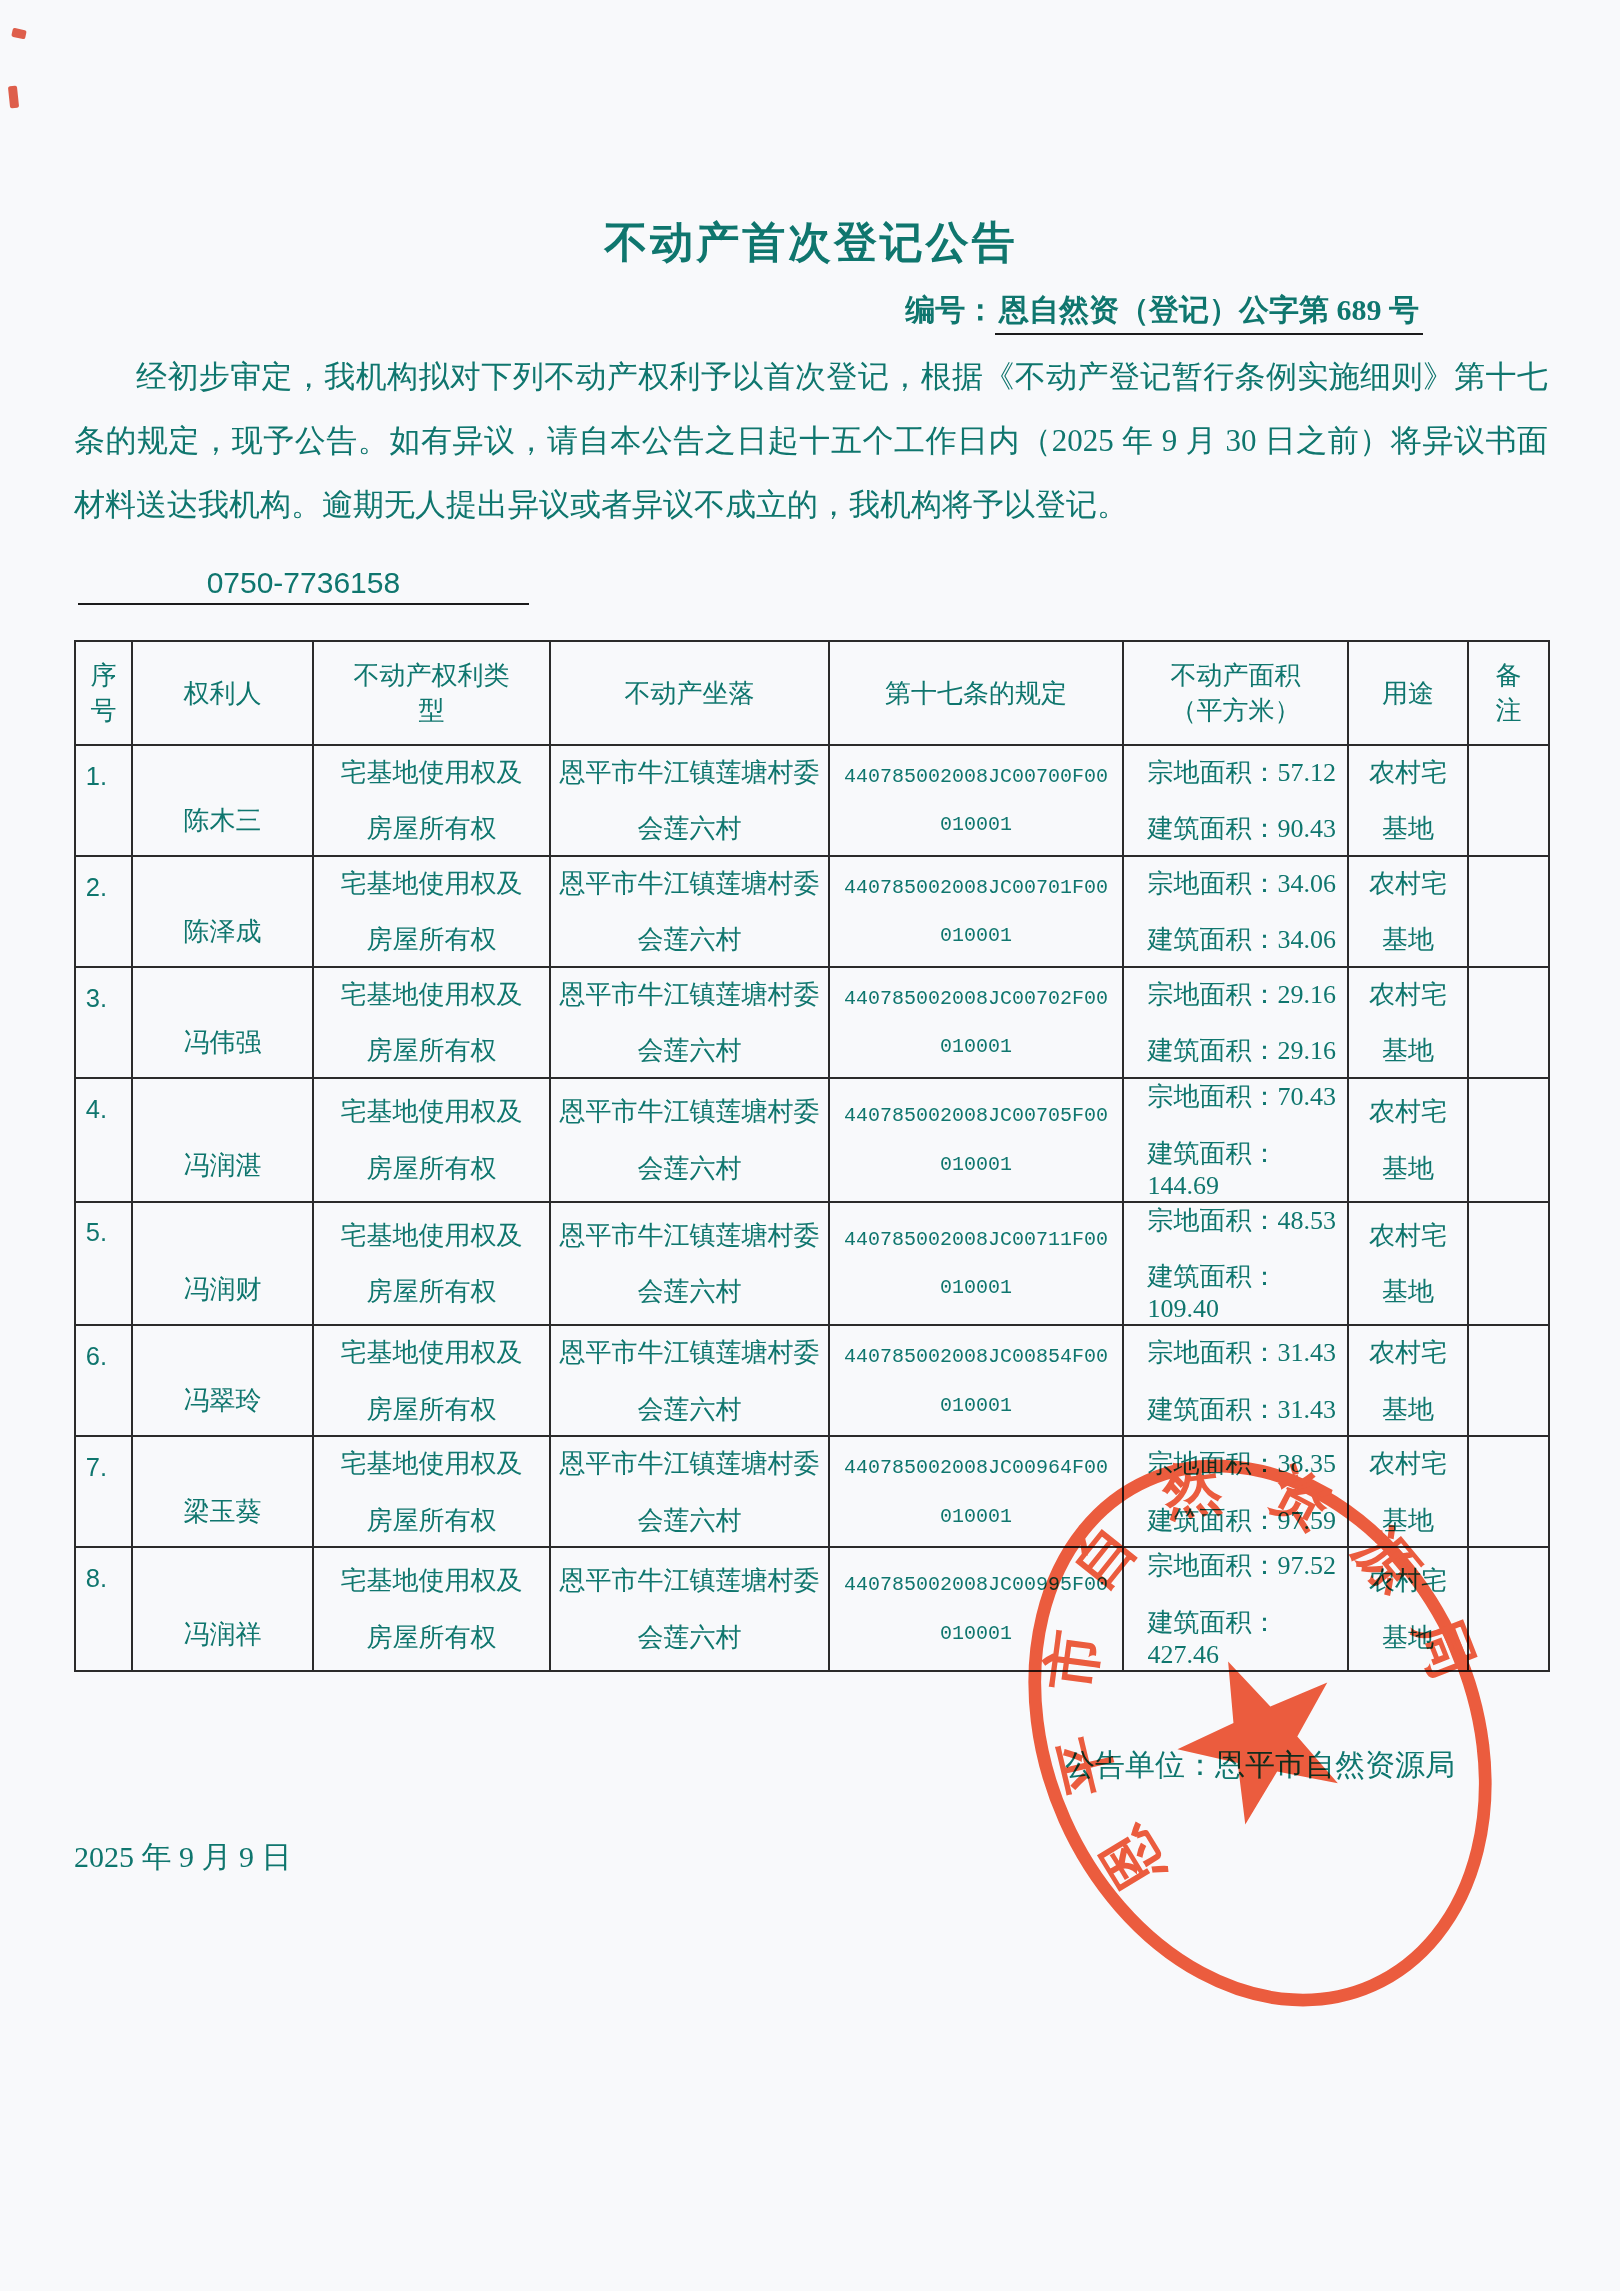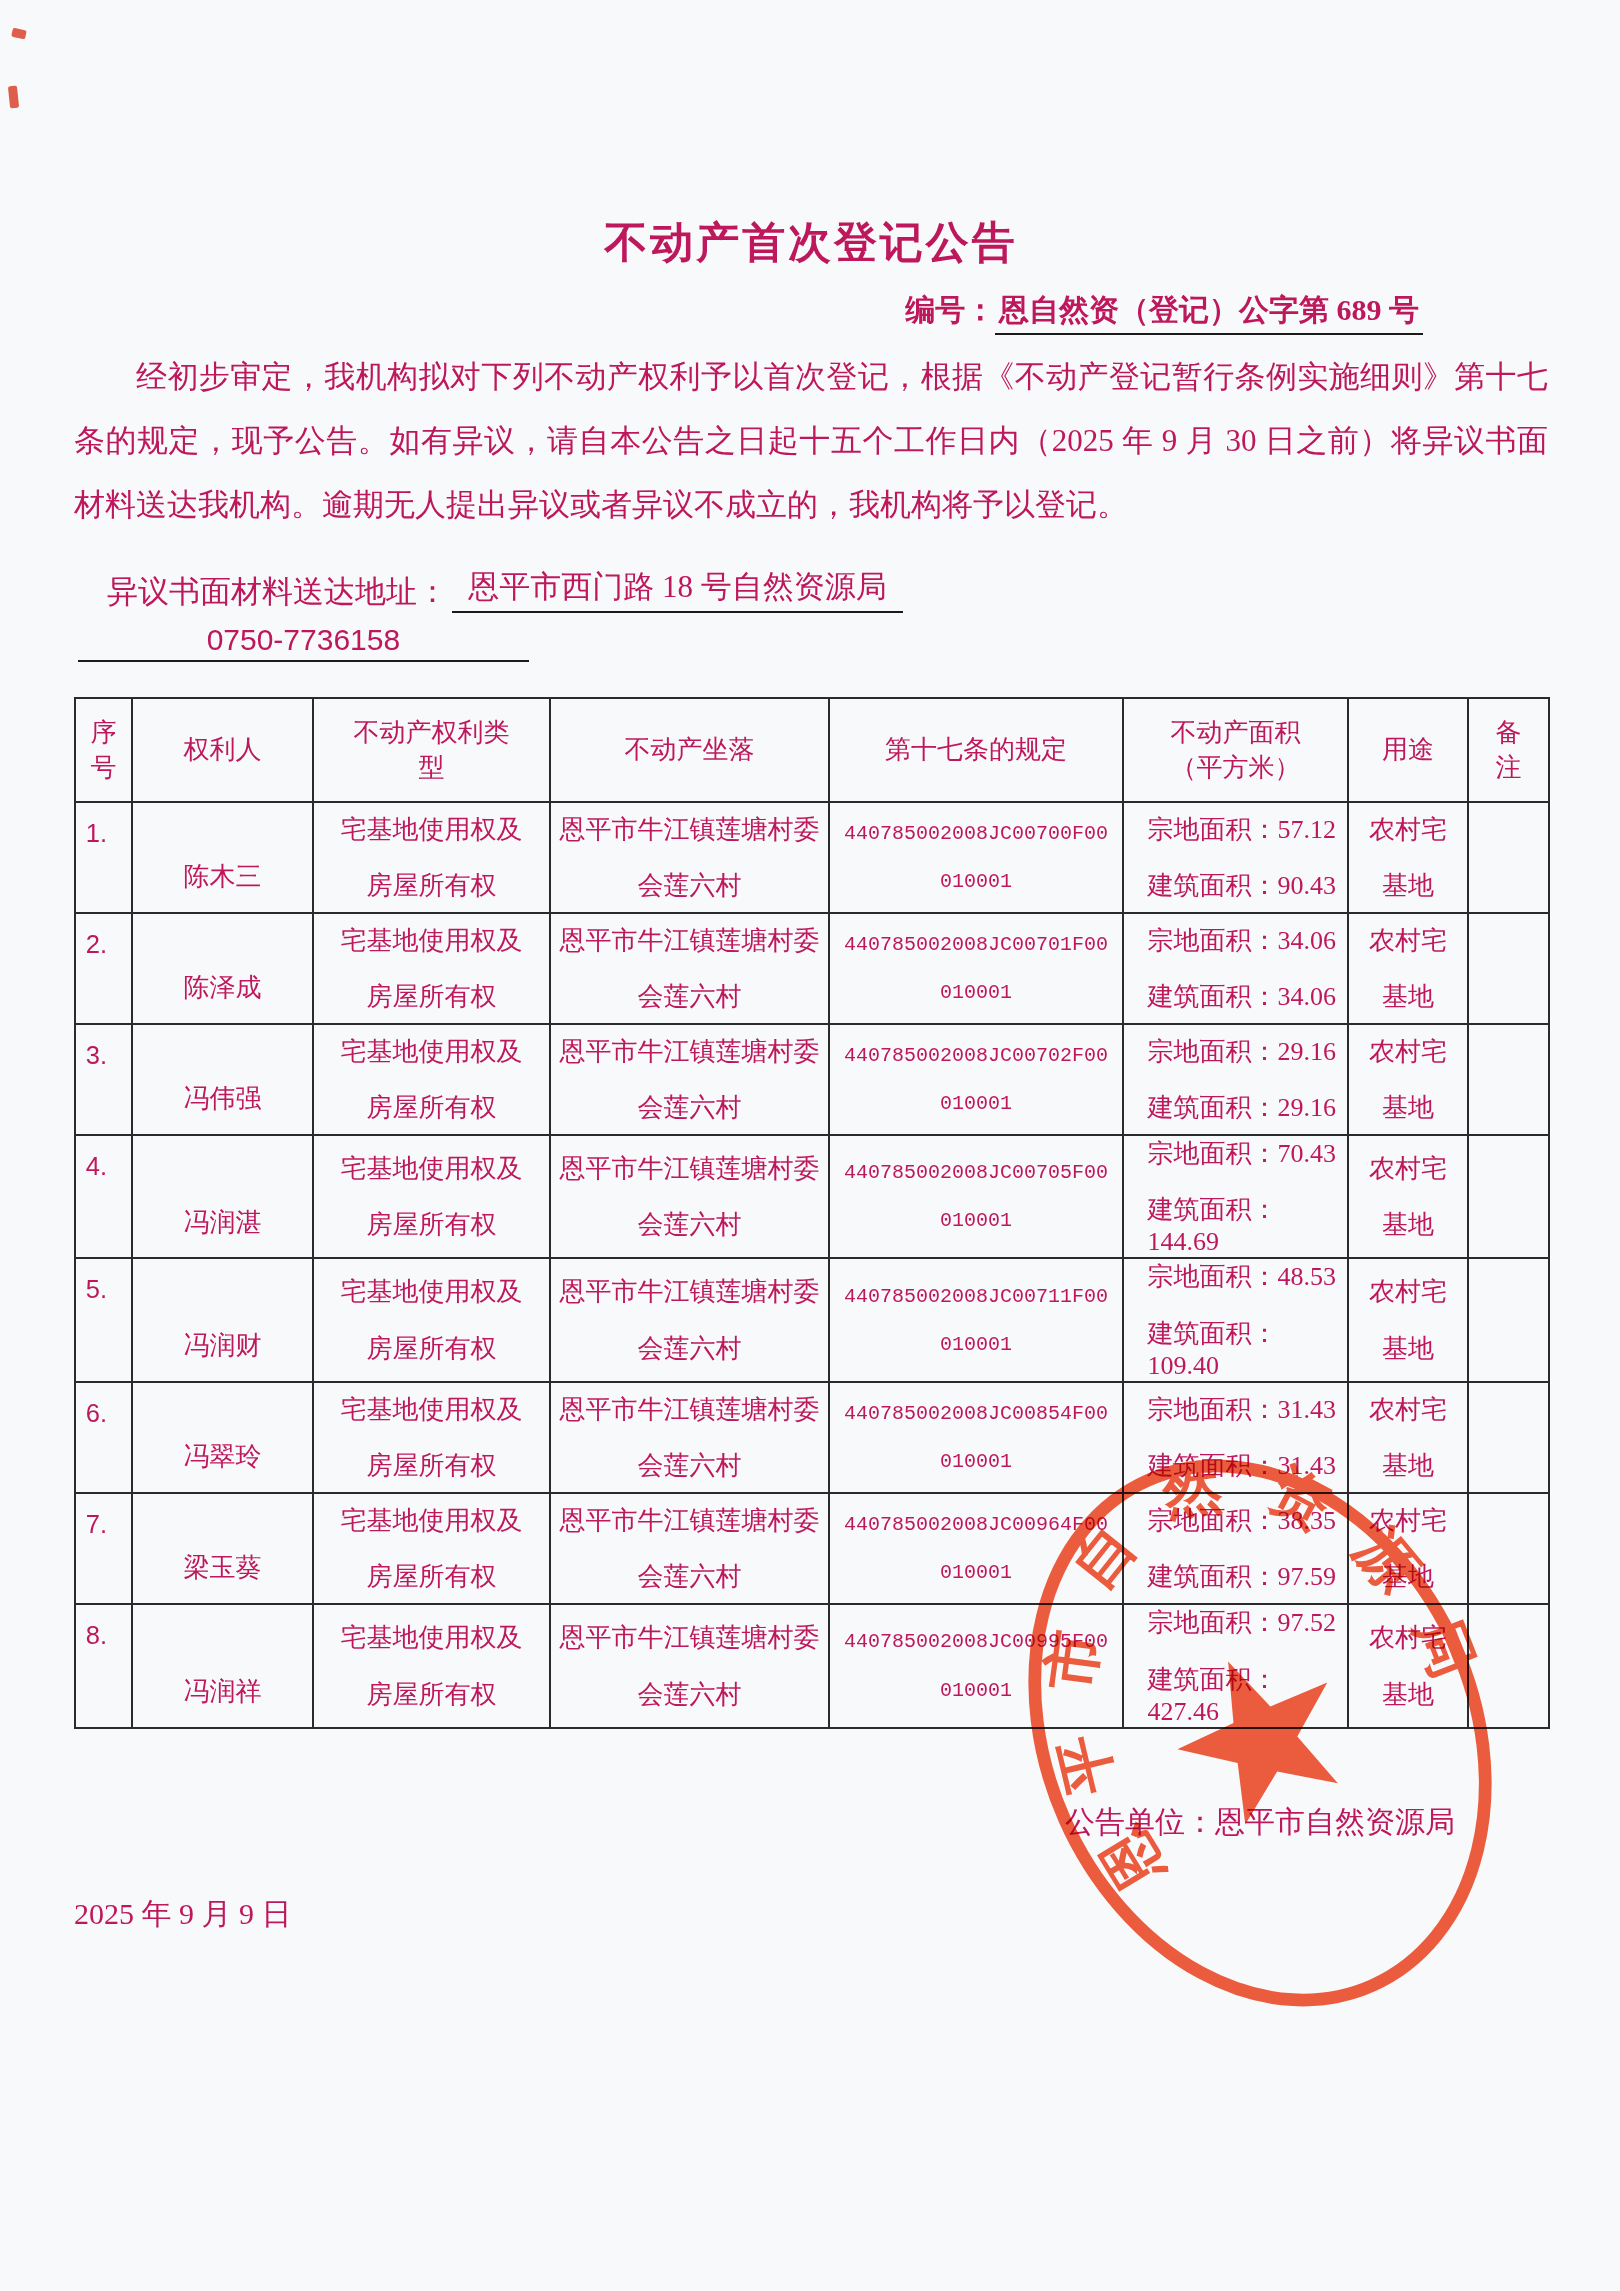--- a/index.html
+++ b/index.html
@@ -2,21 +2,21 @@
 <html><head>
 <meta charset="utf-8">
 <style>
   * { margin:0; padding:0; box-sizing:border-box; }
   html,body { background:#e8eaec; }
   .page {
     position:relative;
     width:1620px; height:2292px;
     background:#f8f9fb;
     font-family:"Liberation Serif","DejaVu Serif",serif;
-    color:#be185d;
+    color:#0f766e;
     overflow:hidden;
     margin:0 auto;
   }
   .content { padding:0 72px 0 74px; }
 
   .scan-speck { position:absolute; background:#d9432c; opacity:.85; border-radius:2px; }
   .speck-1 { left:11.8px; top:29px; width:13.7px; height:8.8px; transform:rotate(12deg); }
   .speck-2 { left:8.8px; top:86px; width:8.8px; height:21.6px; transform:rotate(-6deg); }
 
   .title {
@@ -137,24 +137,20 @@
 
     <div class="title">不动产首次登记公告</div>
 
     <div class="doc-no">
       <span class="label">编号：</span><span class="value">恩自然资（登记）公字第 689 号</span>
     </div>
 
     <div class="body-text">经初步审定，我机构拟对下列不动产权利予以首次登记，根据《不动产登记暂行条例实施细则》第十七条的规定，现予公告。如有异议，请自本公告之日起十五个工作日内（2025 年 9 月 30 日之前）将异议书面材料送达我机构。逾期无人提出异议或者异议不成立的，我机构将予以登记。</div>
 
     <div class="addr-block">
-      <div class="addr-row">
-        <span class="label">异议书面材料送达地址：</span>
-        <span class="value cjk">恩平市西门路 18 号自然资源局</span>
-      </div>
       <div class="addr-row">
         <span class="value">0750-7736158</span>
       </div>
     </div>
 
     <table class="reg">
       <colgroup>
         <col style="width:57px">
           <col style="width:181px">
           <col style="width:237px">

